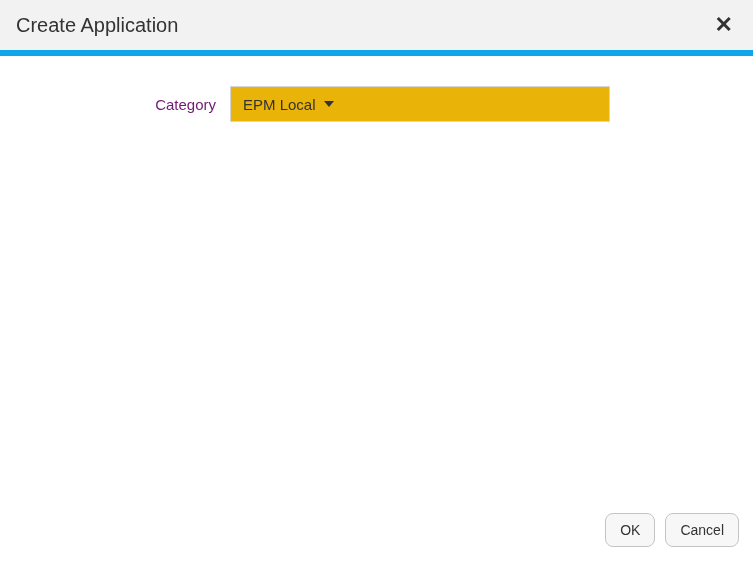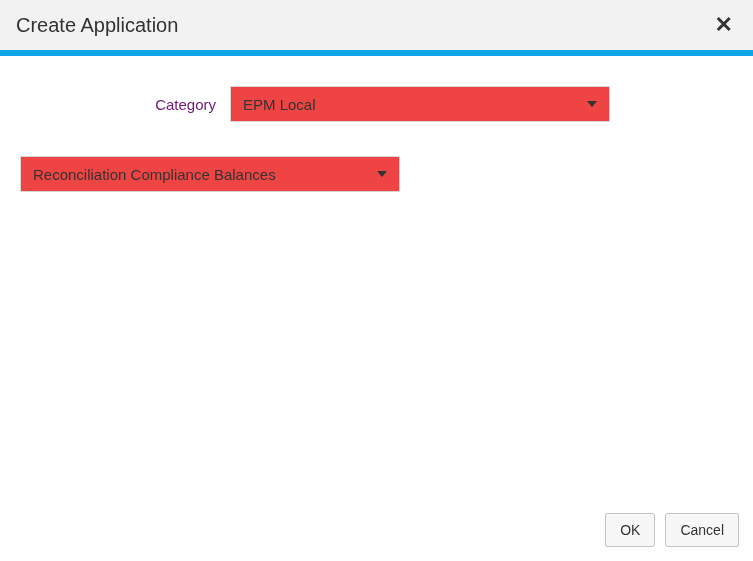--- a/index.html
+++ b/index.html
@@ -61,24 +61,23 @@
       font-size: 15px;
       color: #701a75;
     }
     .form-control-wrap {
       width: 380px;
     }
     .select {
       width: 100%;
       height: 36px;
       border: 1px solid #d6d6d6;
-      background: #ef4444;
+      background: #eab308;
       display: flex;
       align-items: center;
-      justify-content: space-between;
       padding: 0 12px;
       cursor: pointer;
       font-size: 15px;
       color: #333333;
     }
     .select-arrow {
       width: 0;
       height: 0;
       border-left: 5px solid transparent;
       border-right: 5px solid transparent;
@@ -93,21 +92,21 @@
     }
     .btn {
       min-width: 50px;
       height: 34px;
       padding: 0 14px;
       border: 1px solid #c4c4c4;
       background: #f7f7f7;
       color: #333333;
       font-size: 14px;
       cursor: pointer;
-      border-radius: 2px;
+      border-radius: 8px;
     }
   </style>
 </head>
 <body>
 
 <div class="dialog">
   <div class="header">
     <div class="header-title">Create Application</div>
     <button class="close-btn">✕</button>
   </div>
@@ -117,26 +116,20 @@
       <div class="form-label">Category</div>
       <div class="form-control-wrap">
         <div class="select">
           <span>EPM Local</span>
           <span class="select-arrow"></span>
         </div>
       </div>
     </div>
 
     <div class="form-row">
-      <div class="form-control-wrap">
-        <div class="select">
-          <span>Reconciliation Compliance Balances</span>
-          <span class="select-arrow"></span>
-        </div>
-      </div>
     </div>
   </div>
 
   <div class="footer">
     <button class="btn">OK</button>
     <button class="btn">Cancel</button>
   </div>
 </div>
 
 </body></html>

